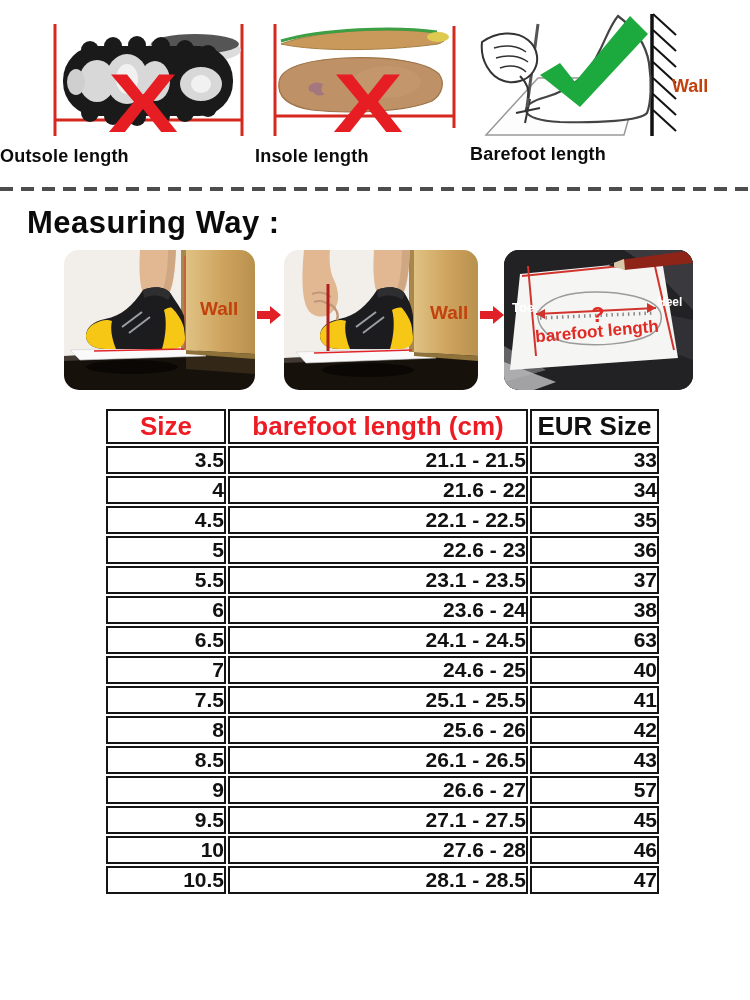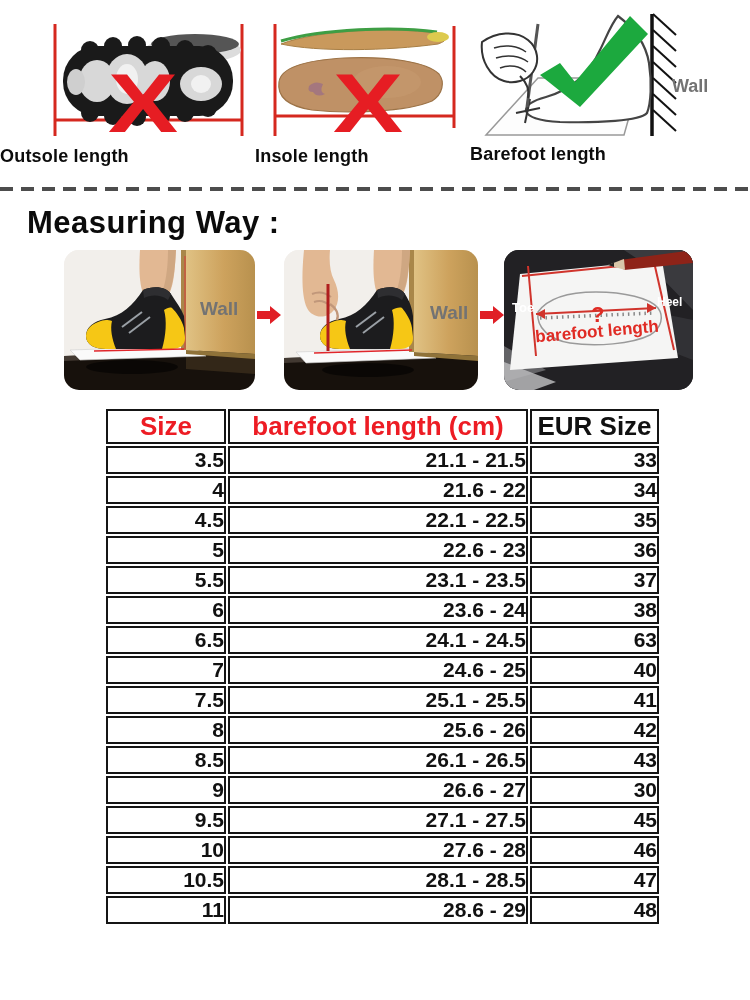--- a/index.html
+++ b/index.html
@@ -7,21 +7,21 @@
   body { font-family:"Liberation Sans", sans-serif; }
   #page { position:relative; width:750px; height:1000px; background:#fff; overflow:hidden; }
 
   
   .panel { position:absolute; }
   .panel svg { position:absolute; }
   .panel-label { position:absolute; width:100%; font-weight:bold;
                  font-size:18px; color:#0c0c0c; letter-spacing:.2px; }
   .cross-mark { position:absolute; color:#e61d23; font-weight:bold; font-size:84px;
                 line-height:.9; transform:scaleX(1.25); transform-origin:left top; z-index:5; }
-  .wall-text { position:absolute; font-weight:bold; color:#737373; }
+  .wall-text { position:absolute; font-weight:bold; color:#c2410c; }
 
   
   #dashed-separator { position:absolute; left:0; top:187px; width:750px; height:4px;
       background:repeating-linear-gradient(90deg,#4d4d4d 0 13px,transparent 13px 21px); }
   #measuring-heading { position:absolute; left:27px; top:205px; font-size:31px;
       font-weight:bold; color:#0b0b0b; letter-spacing:.5px; }
 
   
   .photo { position:absolute; top:250px; height:140px; border-radius:15px; overflow:hidden;
            background:#f2efeb; }
@@ -298,39 +298,34 @@
             <td>42</td>
           </tr>
           <tr>
             <td>8.5</td>
             <td>26.1 - 26.5</td>
             <td>43</td>
           </tr>
           <tr>
             <td>9</td>
             <td>26.6 - 27</td>
-            <td>30</td>
+            <td>57</td>
           </tr>
           <tr>
             <td>9.5</td>
             <td>27.1 - 27.5</td>
             <td>45</td>
           </tr>
           <tr>
             <td>10</td>
             <td>27.6 - 28</td>
             <td>46</td>
           </tr>
           <tr>
             <td>10.5</td>
             <td>28.1 - 28.5</td>
             <td>47</td>
           </tr>
-          <tr>
-            <td>11</td>
-            <td>28.6 - 29</td>
-            <td>48</td>
-          </tr>
         </tbody>
     </table>
   </div>
 
 </div>
 
 </body></html>

